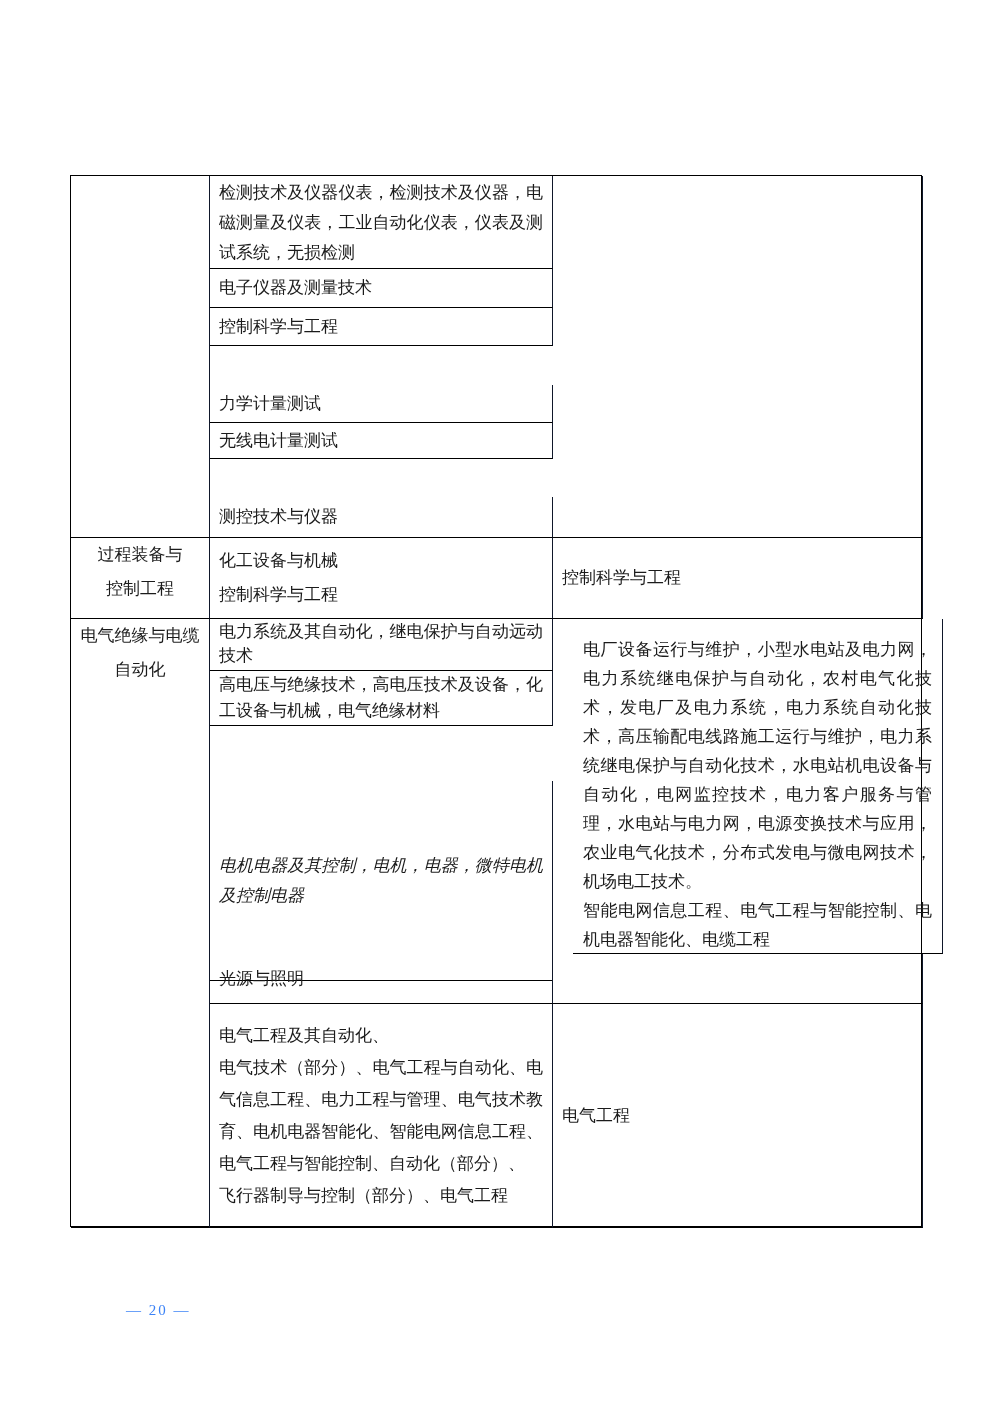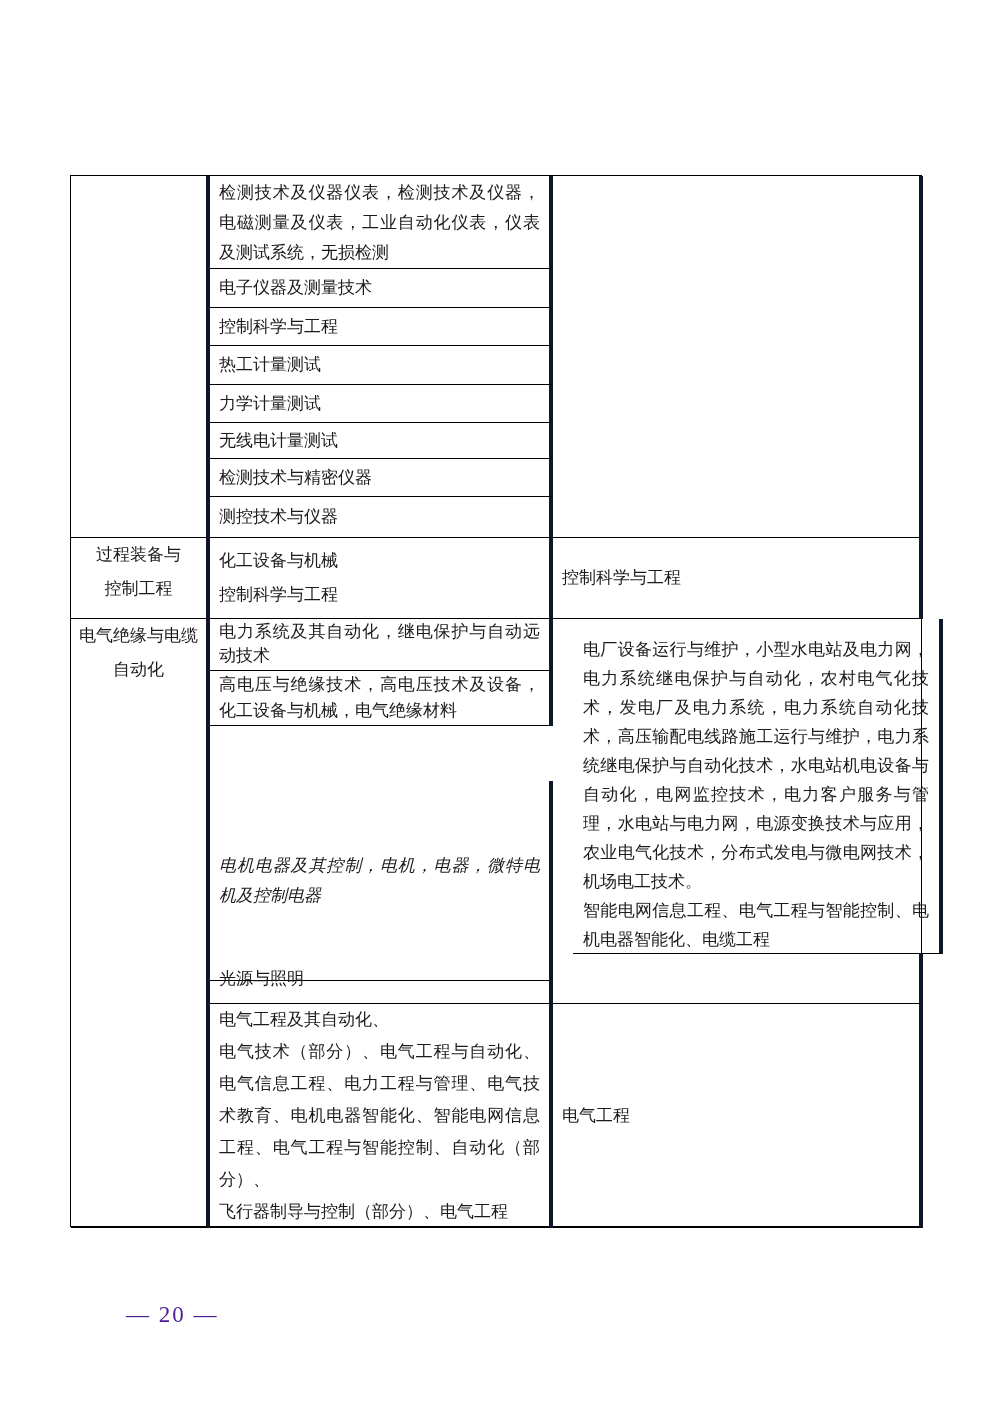--- a/index.html
+++ b/index.html
@@ -21,21 +21,21 @@
     left: 70px;
     top: 175px;
     width: 852px;
     height: 1052px;
     border: 1px solid #000;
     box-sizing: border-box;
   }
   .cell {
     position: absolute;
     box-sizing: border-box;
-    border-right: 4px solid #0f172a;
+    border-right: 1px solid #0f172a;
     border-bottom: 1px solid #000;
     font-size: 17px;
     line-height: 30px;
     color: #1b1b1b;
     overflow: hidden;
   }
   
   .c-mid {
     display: flex;
     align-items: center;
@@ -77,22 +77,22 @@
   .rel-para {
     padding: 16px 10px 0 10px;
     text-align: justify;
     text-justify: inter-ideograph;
     line-height: 29px;
   }
   .footer {
     position: absolute;
     left: 126px;
     top: 1302px;
-    font-size: 23px;
-    color: #4c1d95;
+    font-size: 15px;
+    color: #3b82f6;
     letter-spacing: 2px;
   }
 </style>
 </head>
 <body>
 
 <div class="page">
 
   <div class="doc-table">
 
@@ -107,27 +107,25 @@
       <div>电气绝缘与电缆</div>
       <div>自动化</div>
     </div>
 
     <div class="cell c-para lh30" style="left:139px; top:0; width:343px; height:93px;">检测技术及仪器仪表，检测技术及仪器，电磁测量及仪表，工业自动化仪表，仪表及测试系统，无损检测</div>
 
     <div class="cell c-mid" style="left:139px; top:93px; width:343px; height:39px;">电子仪器及测量技术</div>
 
     <div class="cell c-mid" style="left:139px; top:132px; width:343px; height:38px;">控制科学与工程</div>
 
-    <div class="cell c-mid" style="left:139px; top:170px; width:343px; height:39px;">热工计量测试</div>
 
     <div class="cell c-mid" style="left:139px; top:209px; width:343px; height:38px;">力学计量测试</div>
 
     <div class="cell c-mid" style="left:139px; top:247px; width:343px; height:36px;">无线电计量测试</div>
 
-    <div class="cell c-mid" style="left:139px; top:283px; width:343px; height:38px;">检测技术与精密仪器</div>
 
     <div class="cell c-mid" style="left:139px; top:321px; width:343px; height:41px;">测控技术与仪器</div>
 
     <div class="cell c-left2" style="left:139px; top:362px; width:343px; height:81px;">
       <div>化工设备与机械</div>
       <div>控制科学与工程</div>
     </div>
 
     <div class="cell c-para lh24" style="left:139px; top:443px; width:343px; height:52px;">电力系统及其自动化，继电保护与自动远动技术</div>
 

